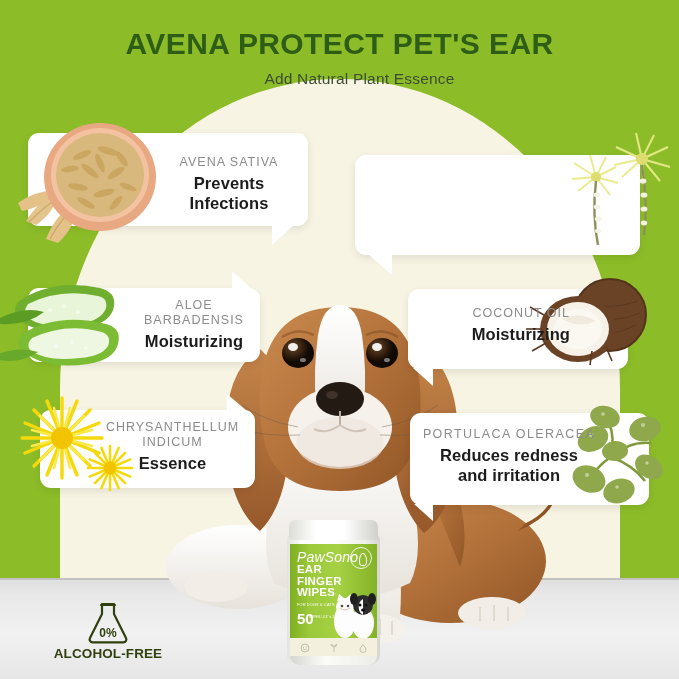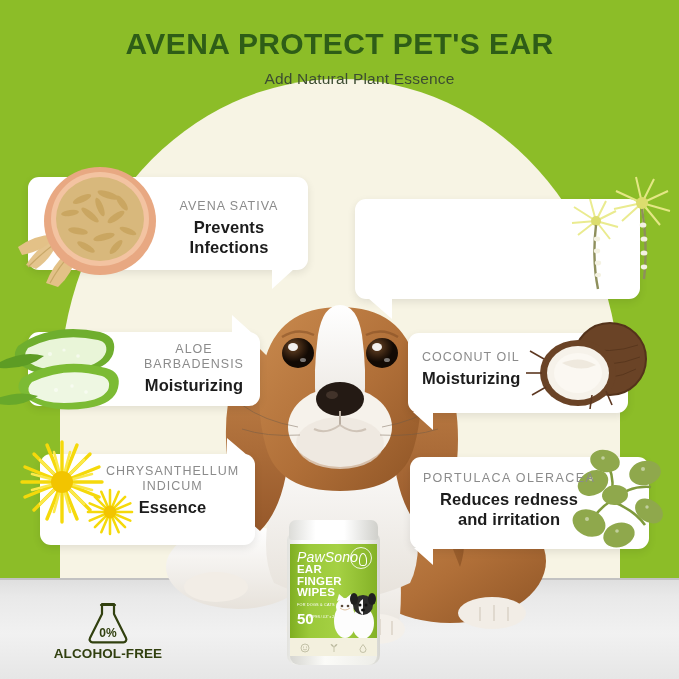--- a/index.html
+++ b/index.html
@@ -111,21 +111,20 @@
     position:absolute; left:47px; bottom:18px; z-index:30;
     width:122px; text-align:center; color:#31400f;
   }
   .alcohol svg{ display:block; margin:0 auto; }
   .alcohol .afl{ font-size:13.5px; font-weight:bold; letter-spacing:.1px; margin-top:2px; }
 
   
   .card{
     position:absolute; background:#fff; border-radius:11px; z-index:30;
     box-shadow:0 3px 9px rgba(0,0,0,.09);
-    margin-top:44px;
   }
   .card .tail{ position:absolute; width:0; height:0; }
   .card .txt{ position:absolute; }
   .cname{
     color:#8b8b8b; font-size:12.5px; letter-spacing:1px; line-height:15px;
     font-weight:normal;
   }
   .cbenefit{
     color:#1c1c1c; font-size:16.5px; font-weight:bold; line-height:20px;
     margin-top:3px; letter-spacing:.1px;
@@ -156,24 +155,24 @@
     border-left:20px solid #fff; border-top:18px solid transparent;
   }
   #card-aloe .txt{ left:108px; top:10px; width:116px; text-align:center; }
   #card-aloe .art{ left:-30px; top:-30px; }
 
   #card-coconut { left:408px; top:289px; width:220px; height:80px; }
   #card-coconut .tail{
     left:5px; bottom:-17px;
     border-right:20px solid #fff; border-bottom:18px solid transparent;
   }
-  #card-coconut .txt{ left:14px; top:17px; width:148px; text-align:left; }
+  #card-coconut .txt{ left:14px; top:17px; width:148px; text-align:right; }
   #card-coconut .art{ right:-22px; top:-22px; }
 
-  #card-chrys { left:40px; top:410px; width:215px; height:91px; }
+  #card-chrys { left:40px; top:410px; width:215px; height:78px; }
   #card-chrys .tail{
     right:8px; top:-16px;
     border-left:20px solid #fff; border-top:17px solid transparent;
   }
   #card-chrys .txt{ left:55px; top:10px; width:155px; text-align:center; }
   #card-chrys .art{ left:-22px; top:-16px; }
 
   #card-portulaca { left:410px; top:413px; width:239px; height:92px; }
   #card-portulaca .tail{
     left:4px; bottom:-16px;

